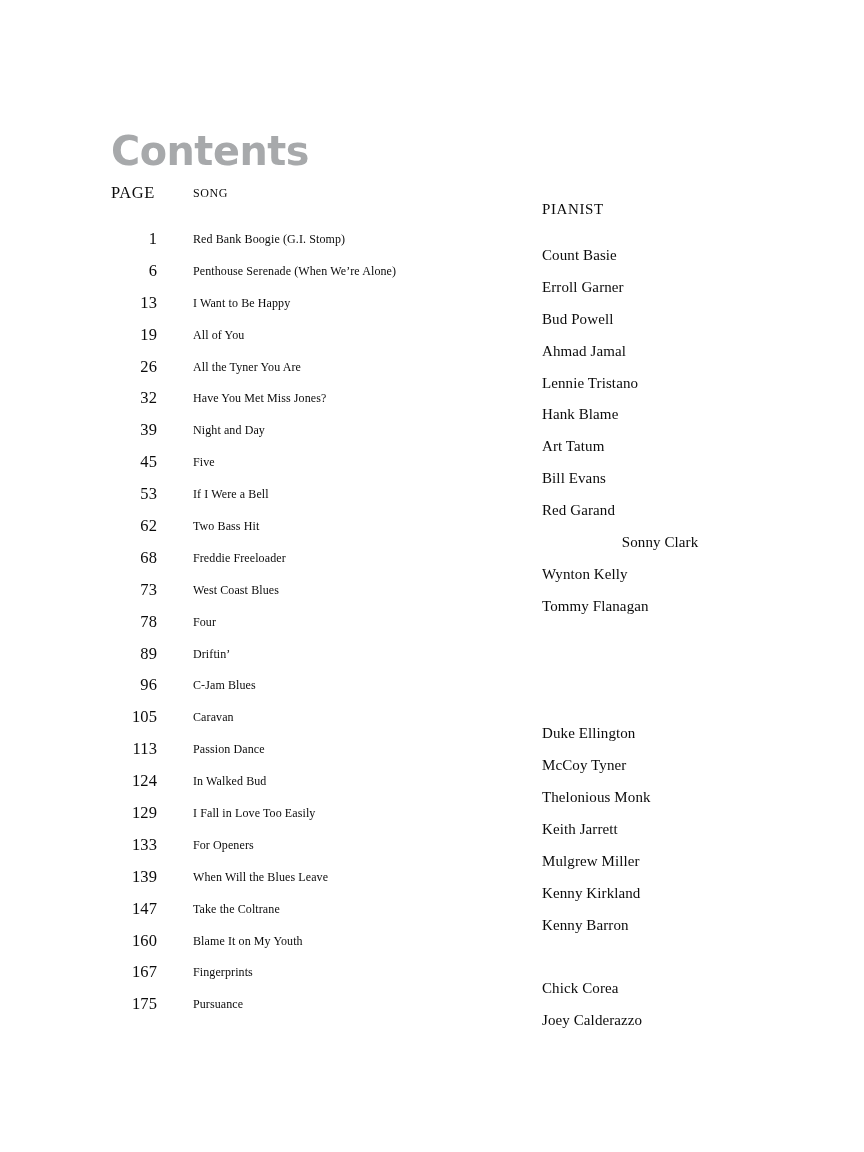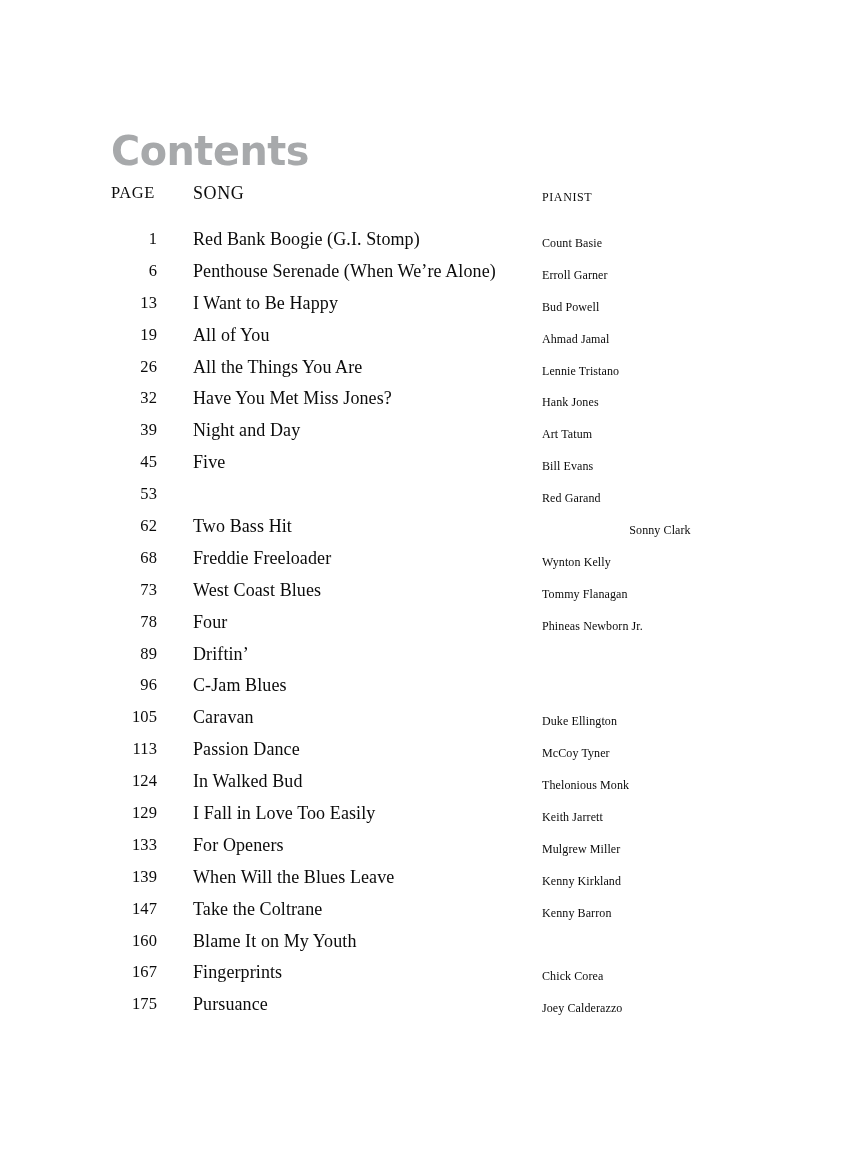--- a/index.html
+++ b/index.html
@@ -73,36 +73,36 @@
     text-align: left;
     width: 80px;
     letter-spacing: 0.6px;
   }
 
   .col-song {
     position: absolute;
     left: 82px;
     top: 0;
     width: 350px;
-    font-size: 18px;
+    font-size: 12px;
     line-height: 20px;
     letter-spacing: 0.1px;
     white-space: nowrap;
   }
 
   .toc-head .col-song {
     letter-spacing: 0.6px;
   }
 
   .col-pianist {
     position: absolute;
     left: 431px;
-    top: 4px;
+    top: 16px;
     width: 230px;
-    font-size: 12px;
+    font-size: 15px;
     line-height: 20px;
     letter-spacing: 0.1px;
     white-space: nowrap;
   }
 
   .toc-head .col-pianist {
     letter-spacing: 0.6px;
   }
 
   .col-pianist.indented {
@@ -141,61 +141,61 @@
           <div class="col-song">I Want to Be Happy</div>
           <div class="col-pianist">Bud Powell</div>
         </div>
         <div class="toc-row">
           <div class="col-page">19</div>
           <div class="col-song">All of You</div>
           <div class="col-pianist">Ahmad Jamal</div>
         </div>
         <div class="toc-row">
           <div class="col-page">26</div>
-          <div class="col-song">All the Things You Are</div>
+          <div class="col-song">All the Tyner You Are</div>
           <div class="col-pianist">Lennie Tristano</div>
         </div>
         <div class="toc-row">
           <div class="col-page">32</div>
           <div class="col-song">Have You Met Miss Jones?</div>
-          <div class="col-pianist">Hank Jones</div>
+          <div class="col-pianist">Hank Blame</div>
         </div>
         <div class="toc-row">
           <div class="col-page">39</div>
           <div class="col-song">Night and Day</div>
           <div class="col-pianist">Art Tatum</div>
         </div>
         <div class="toc-row">
           <div class="col-page">45</div>
           <div class="col-song">Five</div>
           <div class="col-pianist">Bill Evans</div>
         </div>
         <div class="toc-row">
           <div class="col-page">53</div>
+          <div class="col-song">If I Were a Bell</div>
           <div class="col-pianist">Red Garand</div>
         </div>
         <div class="toc-row">
           <div class="col-page">62</div>
           <div class="col-song">Two Bass Hit</div>
           <div class="col-pianist indented">Sonny Clark</div>
         </div>
         <div class="toc-row">
           <div class="col-page">68</div>
           <div class="col-song">Freddie Freeloader</div>
           <div class="col-pianist">Wynton Kelly</div>
         </div>
         <div class="toc-row">
           <div class="col-page">73</div>
           <div class="col-song">West Coast Blues</div>
           <div class="col-pianist">Tommy Flanagan</div>
         </div>
         <div class="toc-row">
           <div class="col-page">78</div>
           <div class="col-song">Four</div>
-          <div class="col-pianist">Phineas Newborn Jr.</div>
         </div>
         <div class="toc-row">
           <div class="col-page">89</div>
           <div class="col-song">Driftin’</div>
         </div>
         <div class="toc-row">
           <div class="col-page">96</div>
           <div class="col-song">C-Jam Blues</div>
         </div>
         <div class="toc-row">

